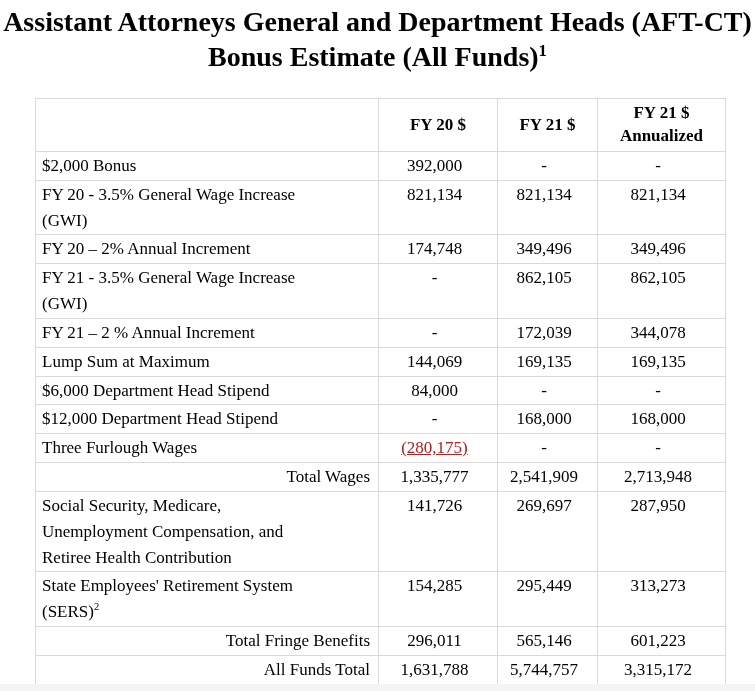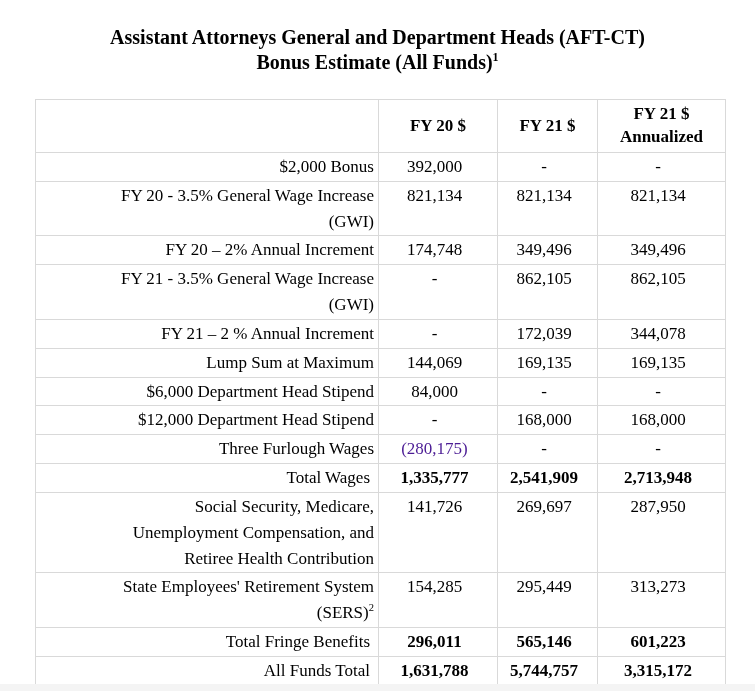--- a/index.html
+++ b/index.html
@@ -14,23 +14,23 @@
     color: #000000;
   }
   .page {
     position: relative;
     width: 755px;
     height: 691px;
   }
   .doc-title {
     text-align: center;
     font-weight: bold;
-    font-size: 20px;
+    font-size: 28px;
     line-height: 1.25;
-    padding-top: 25px;
+    padding-top: 4px;
   }
   .doc-title sup {
     font-size: 0.6em;
   }
   table.cost-table {
     border-collapse: collapse;
     table-layout: fixed;
     width: 690px;
     margin: 24px 0 0 35px;
     padding-left: 24px;
@@ -43,42 +43,43 @@
   }
   table.cost-table thead th {
     font-weight: bold;
     text-align: center;
     vertical-align: middle;
     height: 50px;
     line-height: 1.35;
     white-space: pre-line;
   }
   table.cost-table td.label {
-    text-align: right;
+    text-align: left;
     vertical-align: top;
     padding: 1px 4px 1px 6px;
     line-height: 1.52;
     white-space: pre-line;
   }
   table.cost-table td.num {
     text-align: center;
     vertical-align: top;
     padding: 1px 9px 1px 2px;
     line-height: 1.52;
   }
   table.cost-table tr.total td.label {
     text-align: right;
     font-weight: normal;
     padding-right: 8px;
   }
   table.cost-table tr.total td.num {
-    font-weight: bold;
+    font-weight: normal;
   }
   table.cost-table td.neg {
-    color: #4c1d95;
+    color: #b91c1c;
+    text-decoration: underline;
   }
   sup {
     font-size: 0.62em;
     line-height: 0;
   }
   .footnotes {
     margin: 3px 0 0 36px;
     font-size: 17px;
     line-height: 1.28;
   }

